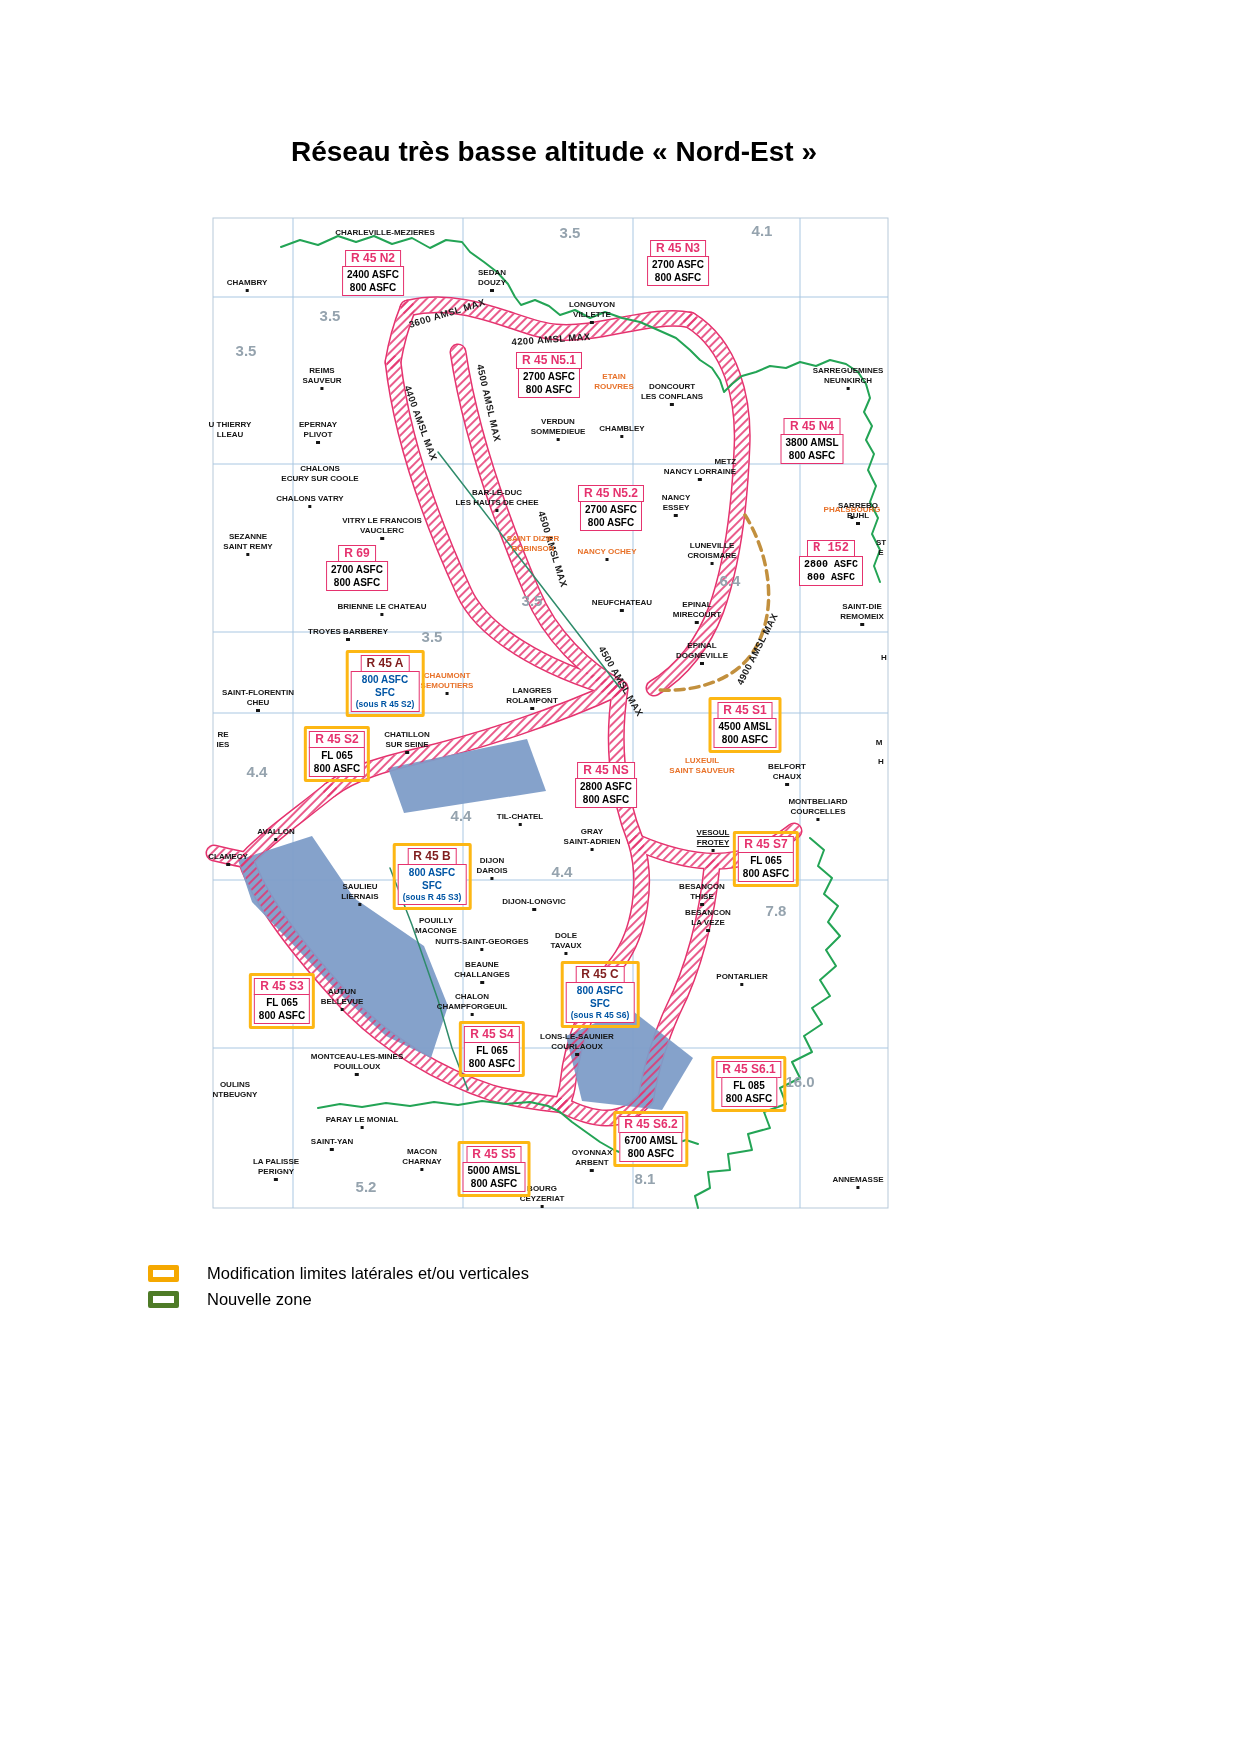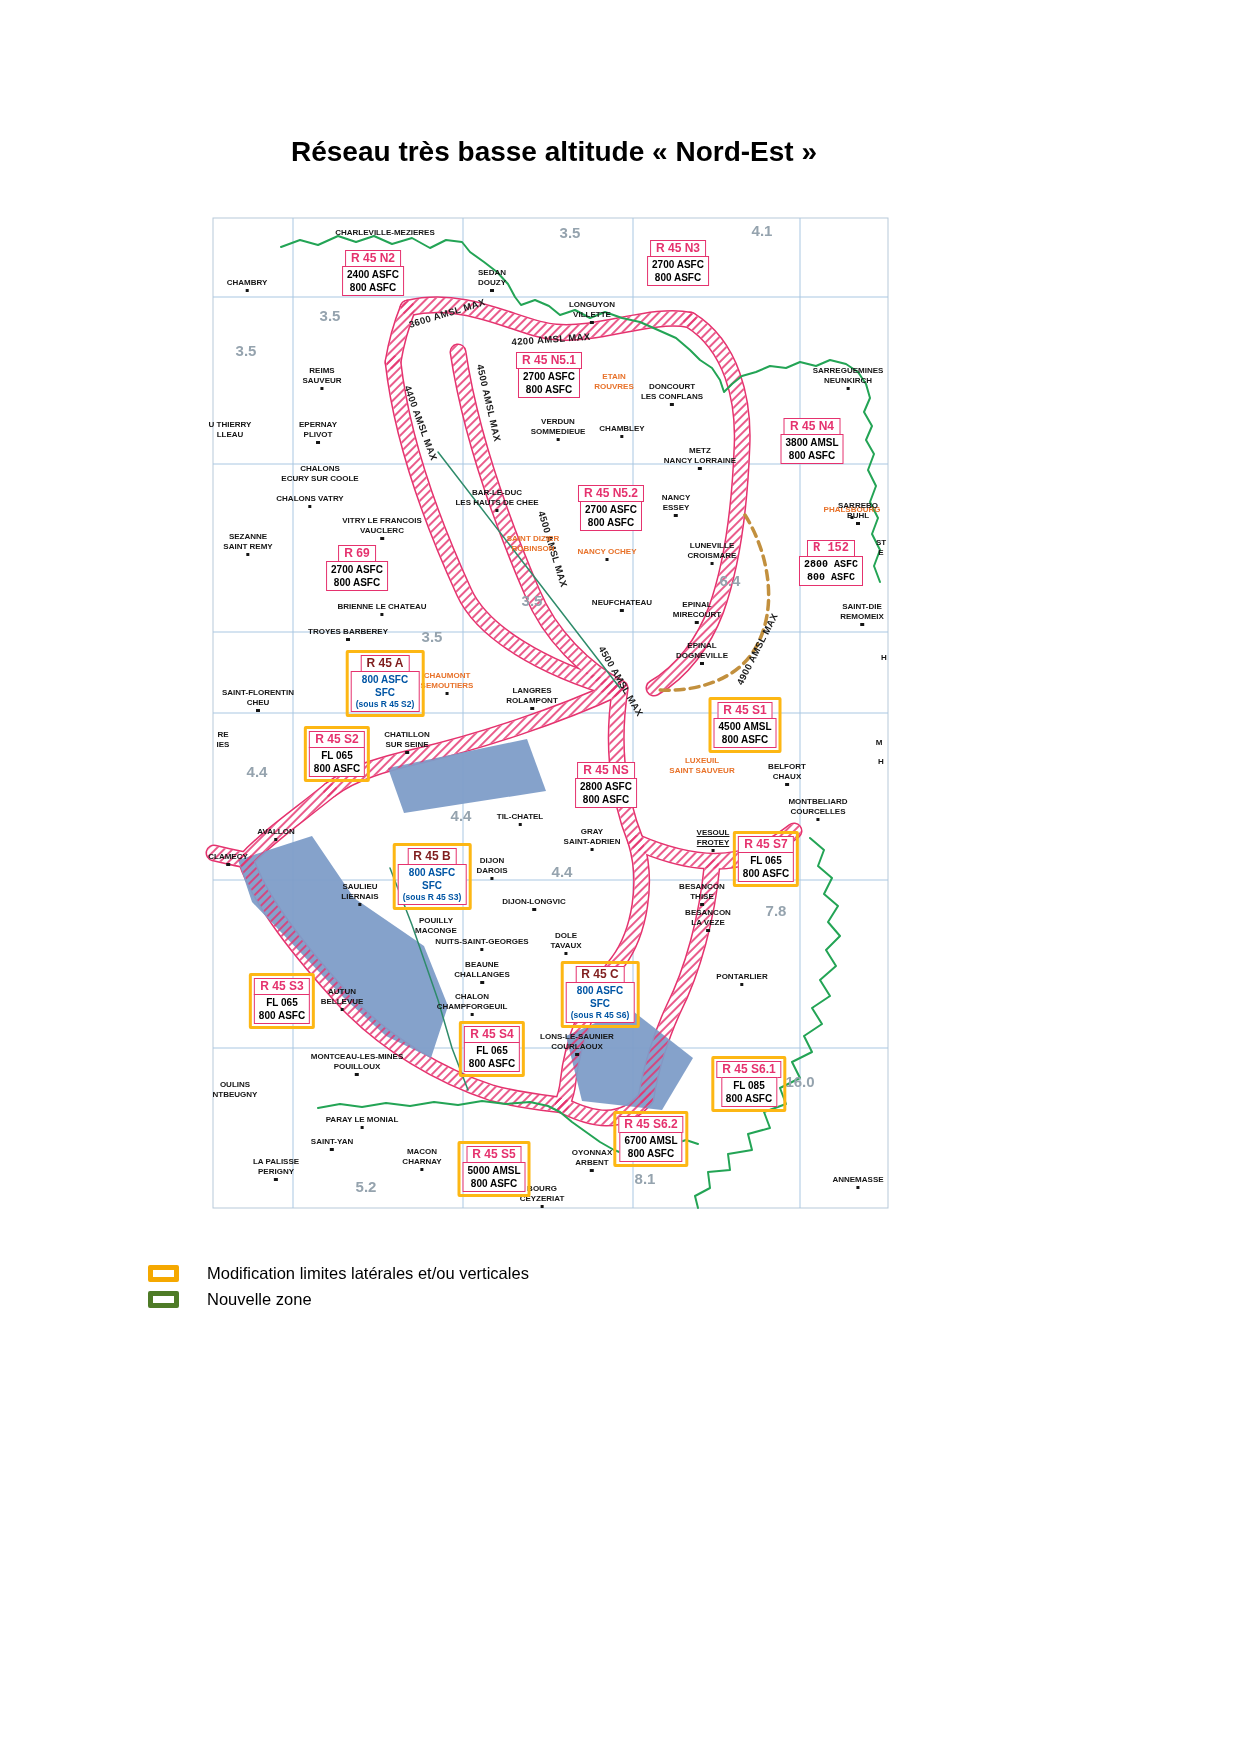--- a/index.html
+++ b/index.html
@@ -217,21 +217,21 @@
     </div>
     <div class="city" style="left: 558px; top: 417px;">
       <div class="cline">VERDUN</div>
       <div class="cline">SOMMEDIEUE</div>
       <div class="cdot"></div>
     </div>
     <div class="city" style="left: 622px; top: 424px;">
       <div class="cline">CHAMBLEY</div>
       <div class="cdot"></div>
     </div>
-    <div class="city" style="left: 700px; top: 446px;">
+    <div class="city" style="left: 700px; top: 457px; text-align: right;">
       <div class="cline">METZ</div>
       <div class="cline">NANCY LORRAINE</div>
       <div class="cdot"></div>
     </div>
     <div class="city" style="left: 320px; top: 464px;">
       <div class="cline">CHALONS</div>
       <div class="cline">ECURY SUR COOLE</div>
     </div>
     <div class="city orange" style="left: 852px; top: 477px; margin-top: 28px;">
       <div class="cline">PHALSBOURG</div>

